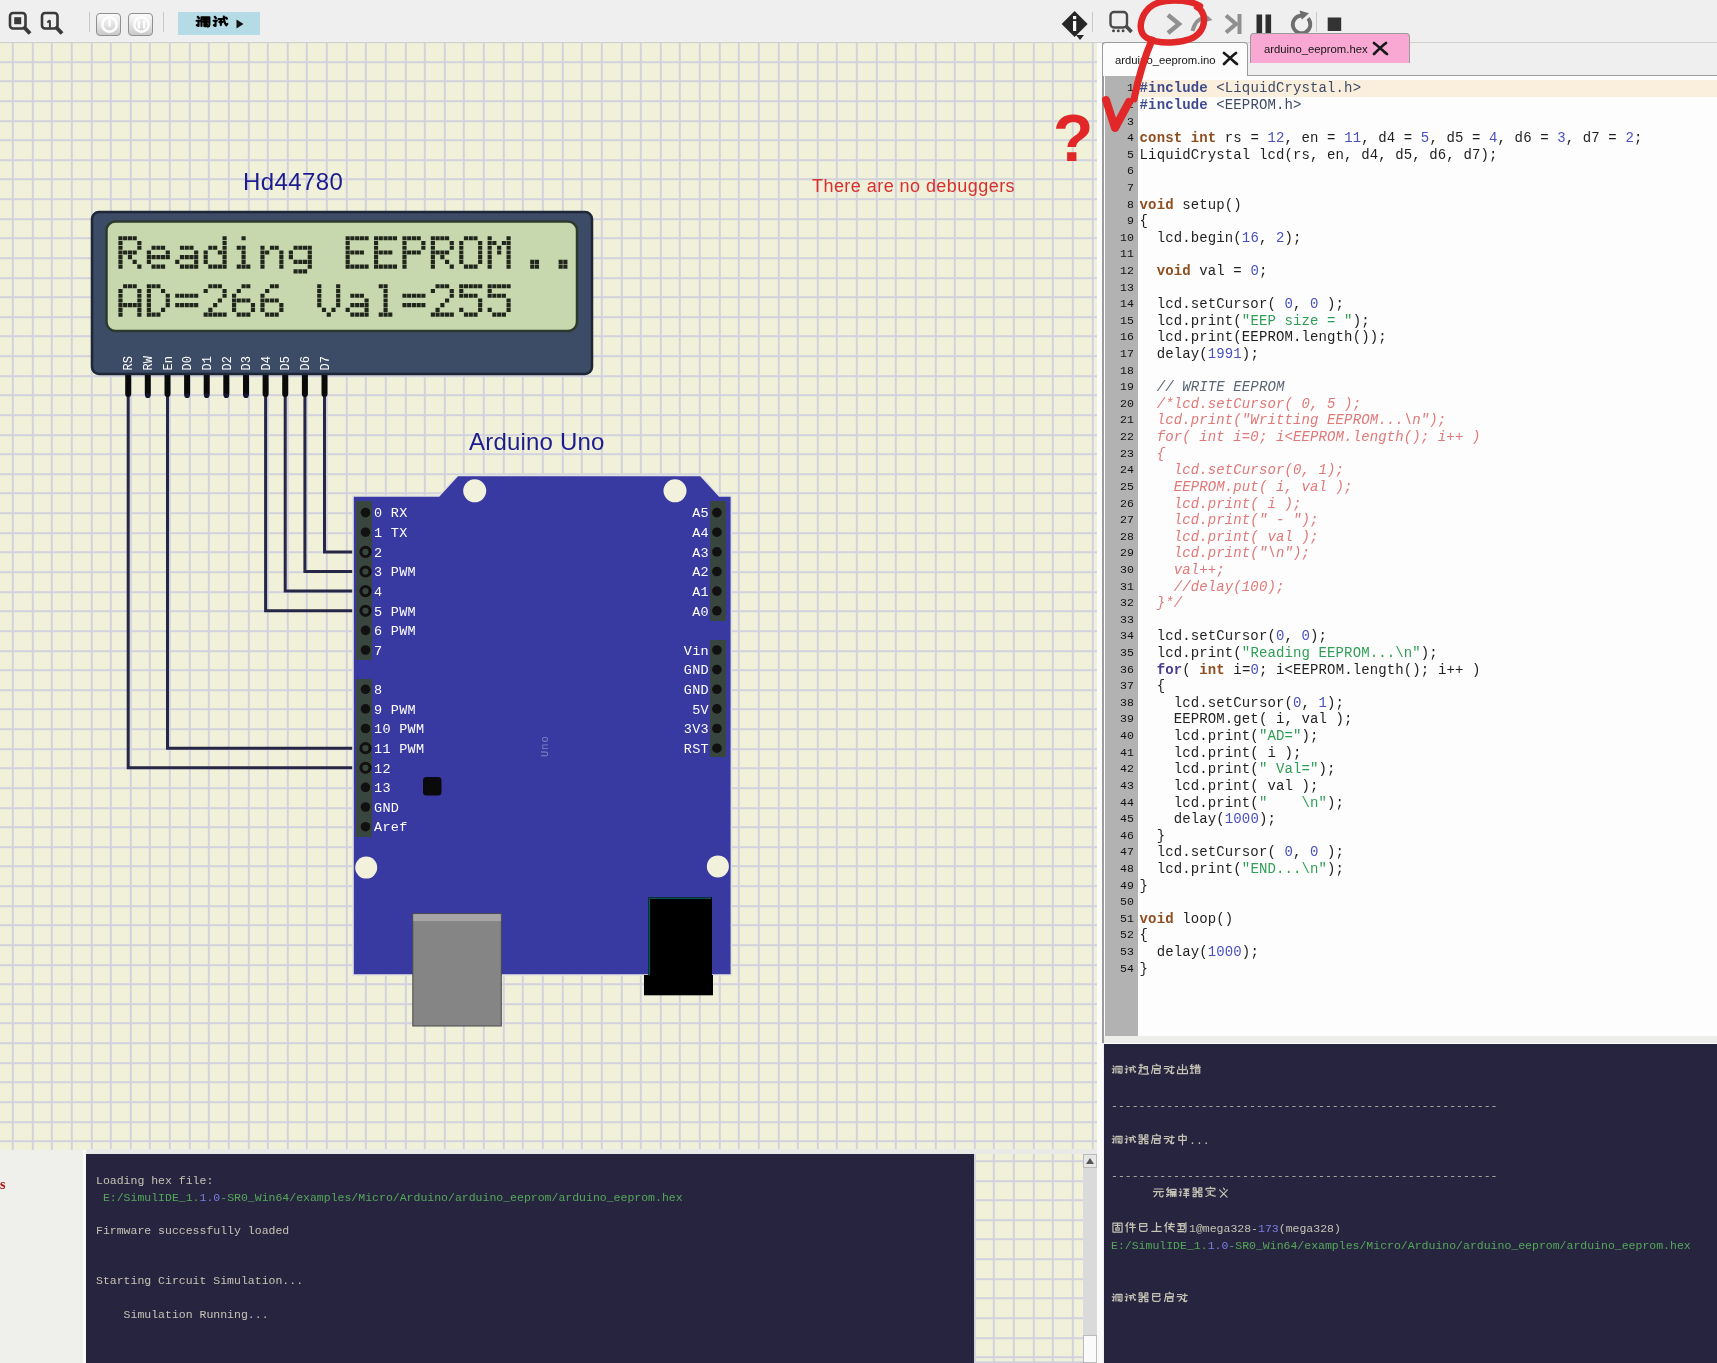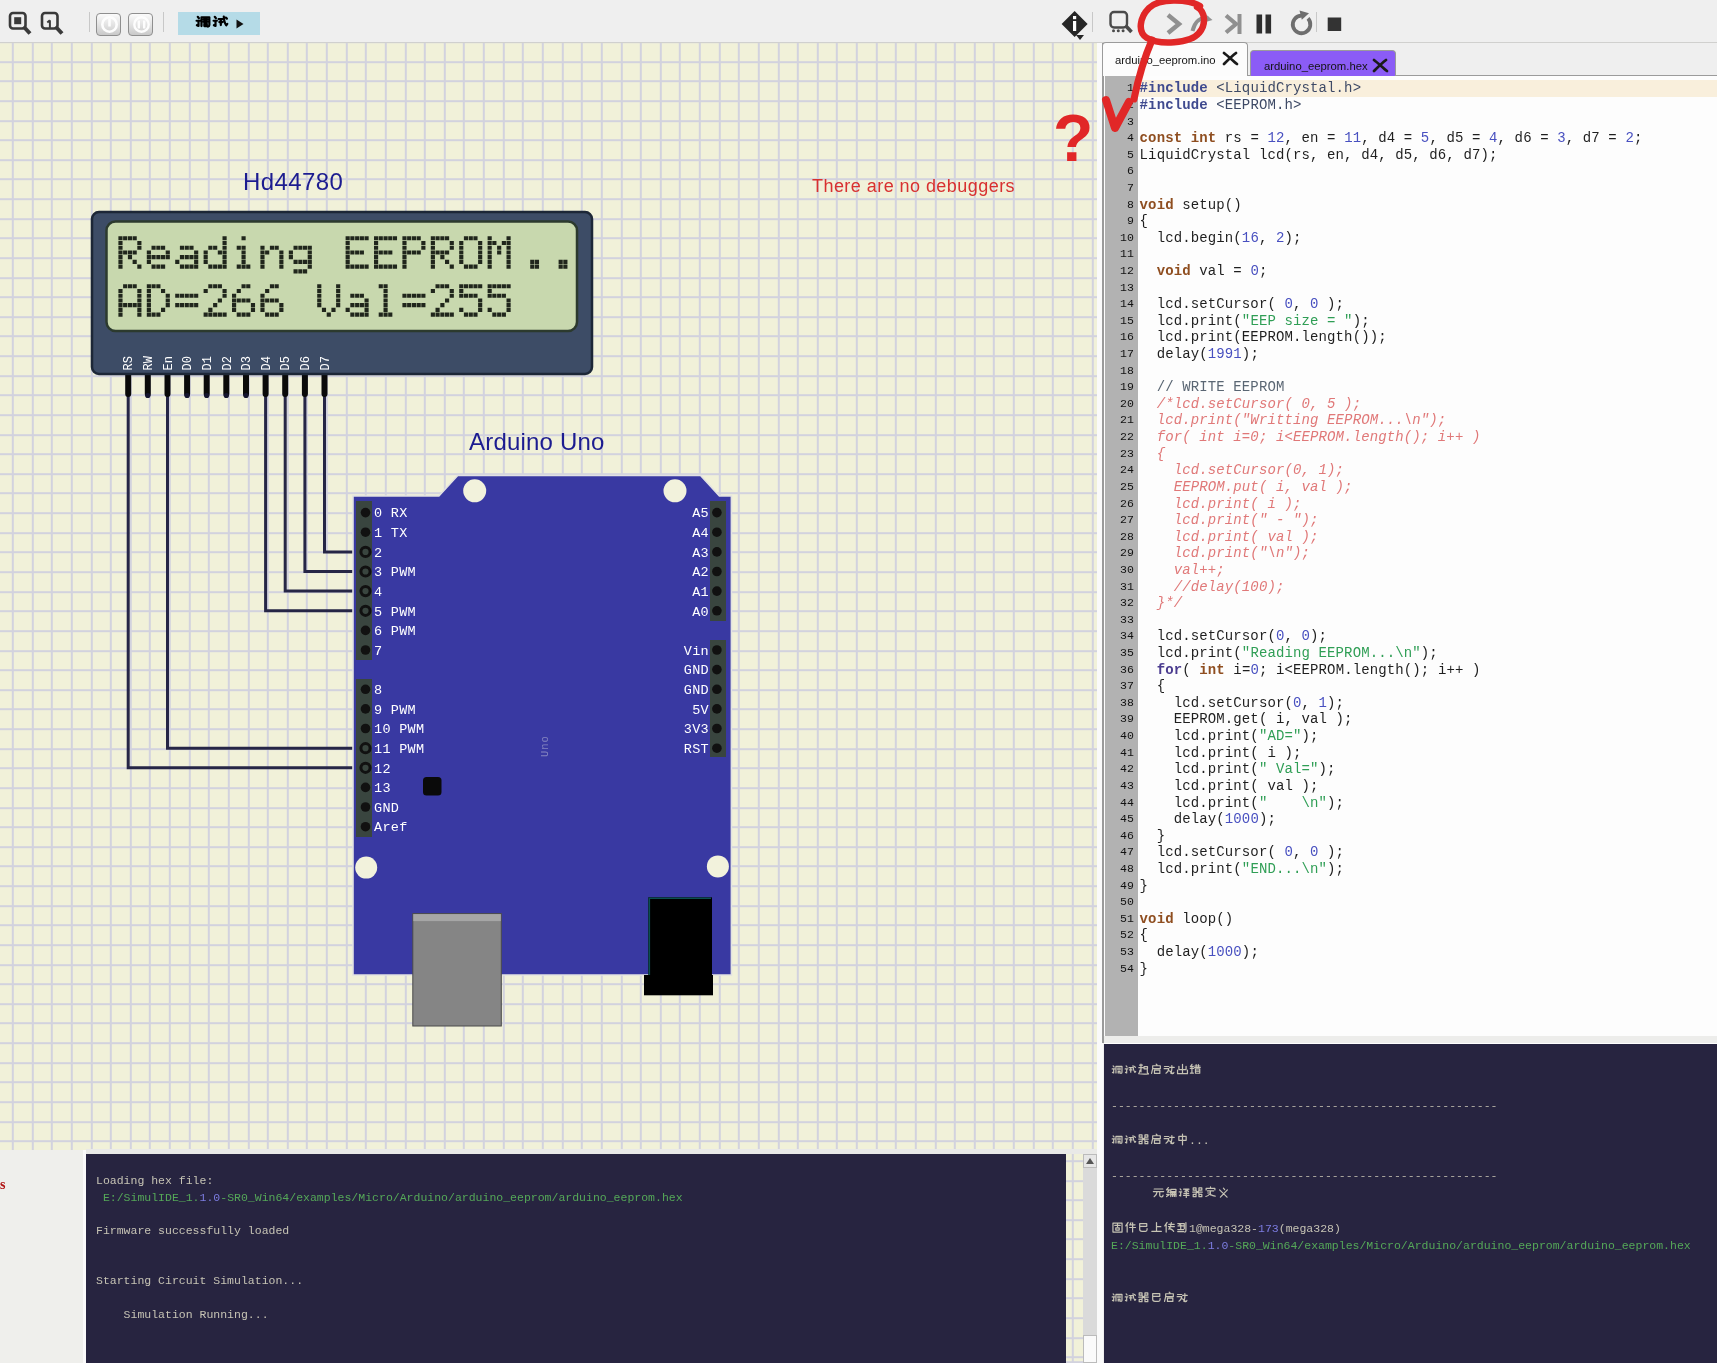--- a/index.html
+++ b/index.html
@@ -13,42 +13,42 @@
 #toolbar{left:0;top:0;width:1717px;height:43px;background:#efefef;border-bottom:1px solid #d0d0ce}
 .sep{position:absolute;top:12px;width:1px;height:20px;background:#c8c8c8}
 .btn{position:absolute;top:13px;width:25px;height:23px;border:1px solid #8f8f8f;border-radius:4px;
  background:linear-gradient(#fbfbfb,#e6e6e6 45%,#c9c9c9)}
 #dbgbtn{position:absolute;left:178px;top:12px;width:82px;height:23px;background:#b5dbe7;
  display:flex;align-items:center;justify-content:center;gap:7px}
 #edpanel{left:1103px;top:43px;width:614px;height:1320px;background:#efefef}
 .tab{position:absolute;border:1px solid #9b9b9b;border-bottom:none;border-radius:4px 4px 0 0;
  font-size:11.3px;color:#141414;display:flex;align-items:center}
 #tab1{left:1102px;top:42px;width:146px;height:34px;background:#fcfcfc;z-index:3}
-#tab2{left:1250px;top:50px;width:146px;height:30px;background:#8b5cf6}
+#tab2{left:1250px;top:33px;width:160px;height:30px;background:#f9a8d4}
 #editor{left:1103px;top:76px;width:614px;height:960px;background:#fdfdfd;overflow:hidden}
 #gutter{position:absolute;left:2px;top:0;width:33px;height:960px;background:#b2b2b2}
 #lnum{position:absolute;left:0px;top:4.3px;width:31px;text-align:right;
  font-family:"Liberation Mono",monospace;font-size:11.5px;line-height:16.61px;color:#111;
  letter-spacing:0.12px}
 #code{position:absolute;left:36.6px;top:4.3px;font-family:"Liberation Mono",monospace;
  font-size:14px;line-height:16.61px;color:#1f1f1f;white-space:pre;letter-spacing:0.12px}
 #curline{position:absolute;left:35px;top:4.3px;width:579px;height:16.6px;background:#f9efdc}
 .kp{color:#3f4a8f;font-weight:bold}
 .kh{color:#3e4a66}
 .kt{color:#8f4e20;font-weight:bold}
 .kf{color:#4a3b8f;font-weight:bold}
 .nu{color:#4850c0}
 .st{color:#2f9e55}
-.cm{color:#5a6673;}
+.cm{color:#5a6673;font-style:italic}
 .cb{color:#e07878;font-style:italic}
 #splith{left:1103px;top:1036px;width:614px;height:7px;background:#ededeb}
 #rconsole{left:1104px;top:1043px;width:613px;height:320px;background:#272440;border-top:1px solid #fff;
  font-family:"Liberation Mono",monospace;font-size:11.5px;line-height:17.5px;color:#c6c3b4;white-space:pre}
 #rcin{position:absolute;left:7px;top:18px}
-#lconsole{left:86px;top:1154px;width:980px;height:209px;background:#272440;
+#lconsole{left:86px;top:1154px;width:888px;height:209px;background:#272440;
  font-family:"Liberation Mono",monospace;font-size:11.5px;line-height:16.7px;color:#c6c3b4;white-space:pre}
 #lcin{position:absolute;left:10px;top:19px}
 #lcscroll{left:1083px;top:1154px;width:14px;height:209px;background:#dadada}
 #lconsbar{left:86px;top:1149px;width:1011px;height:5px;background:#e9e9e7}
 #ldock{left:0;top:1150px;width:83px;height:213px;background:#efefec}
 .green{color:#55a858}.indigo{color:#7c7ce0}.dash{color:#b8b5a8}
 .red{color:#e12727}
 #qmark{left:1053px;top:100px;font-size:66px;font-weight:bold;color:#e12727}
 #nodbg{left:812px;top:176px;font-size:18px;color:#d83030;letter-spacing:0.45px}
 #annot{left:1040px;top:0;width:220px;height:180px;z-index:9}

